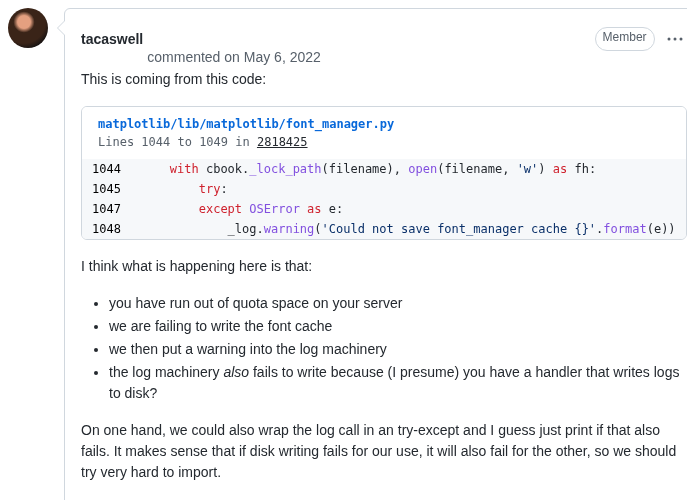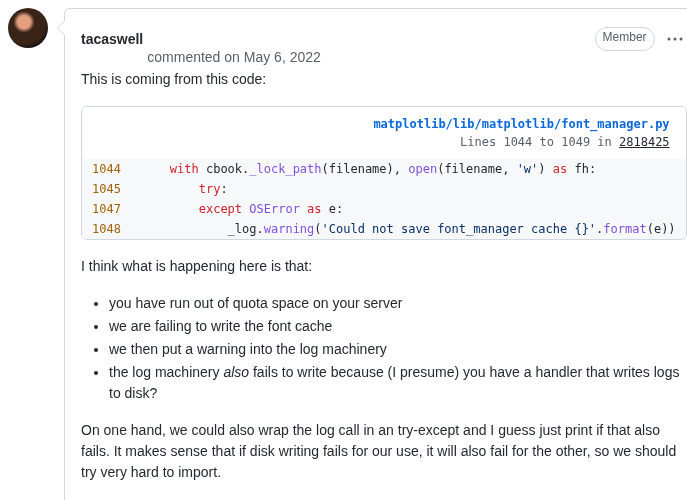--- a/index.html
+++ b/index.html
@@ -97,39 +97,38 @@
     border: 1px solid #d0d7de;
     border-radius: 6px;
     margin: 6px 0 16px;
     overflow: hidden;
   }
   .codebox-header {
     padding: 8px 16px;
     font-family: ui-monospace, SFMono-Regular, Menlo, Consolas, monospace;
     font-size: 12px;
     background: #ffffff;
-    text-align: right;
   }
   .file-link {
     color: #0969da;
     font-weight: 600;
     text-decoration: none;
   }
   .lines-info { color: #57606a; margin-top: 16px; }
   .commit-sha { color: #24292f; font-weight: 400; }
   .code-table {
     width: 100%;
     border-collapse: collapse;
     font-family: ui-monospace, SFMono-Regular, Menlo, Consolas, monospace;
     font-size: 12px;
     background: #f6f8fa;
   }
   .code-table td { padding: 0 10px; line-height: 20px; vertical-align: top; }
   .ln {
-    color: #a16207;
+    color: #000000;
     text-align: right;
     width: 1%;
     user-select: none;
     background: #f6f8fa;
   }
   .cl { white-space: pre; }
   .pl-k { color: #cf222e; }
   .pl-en { color: #8250df; }
   .pl-s { color: #0a3069; }
   .pl-c1 { color: #0550ae; }

